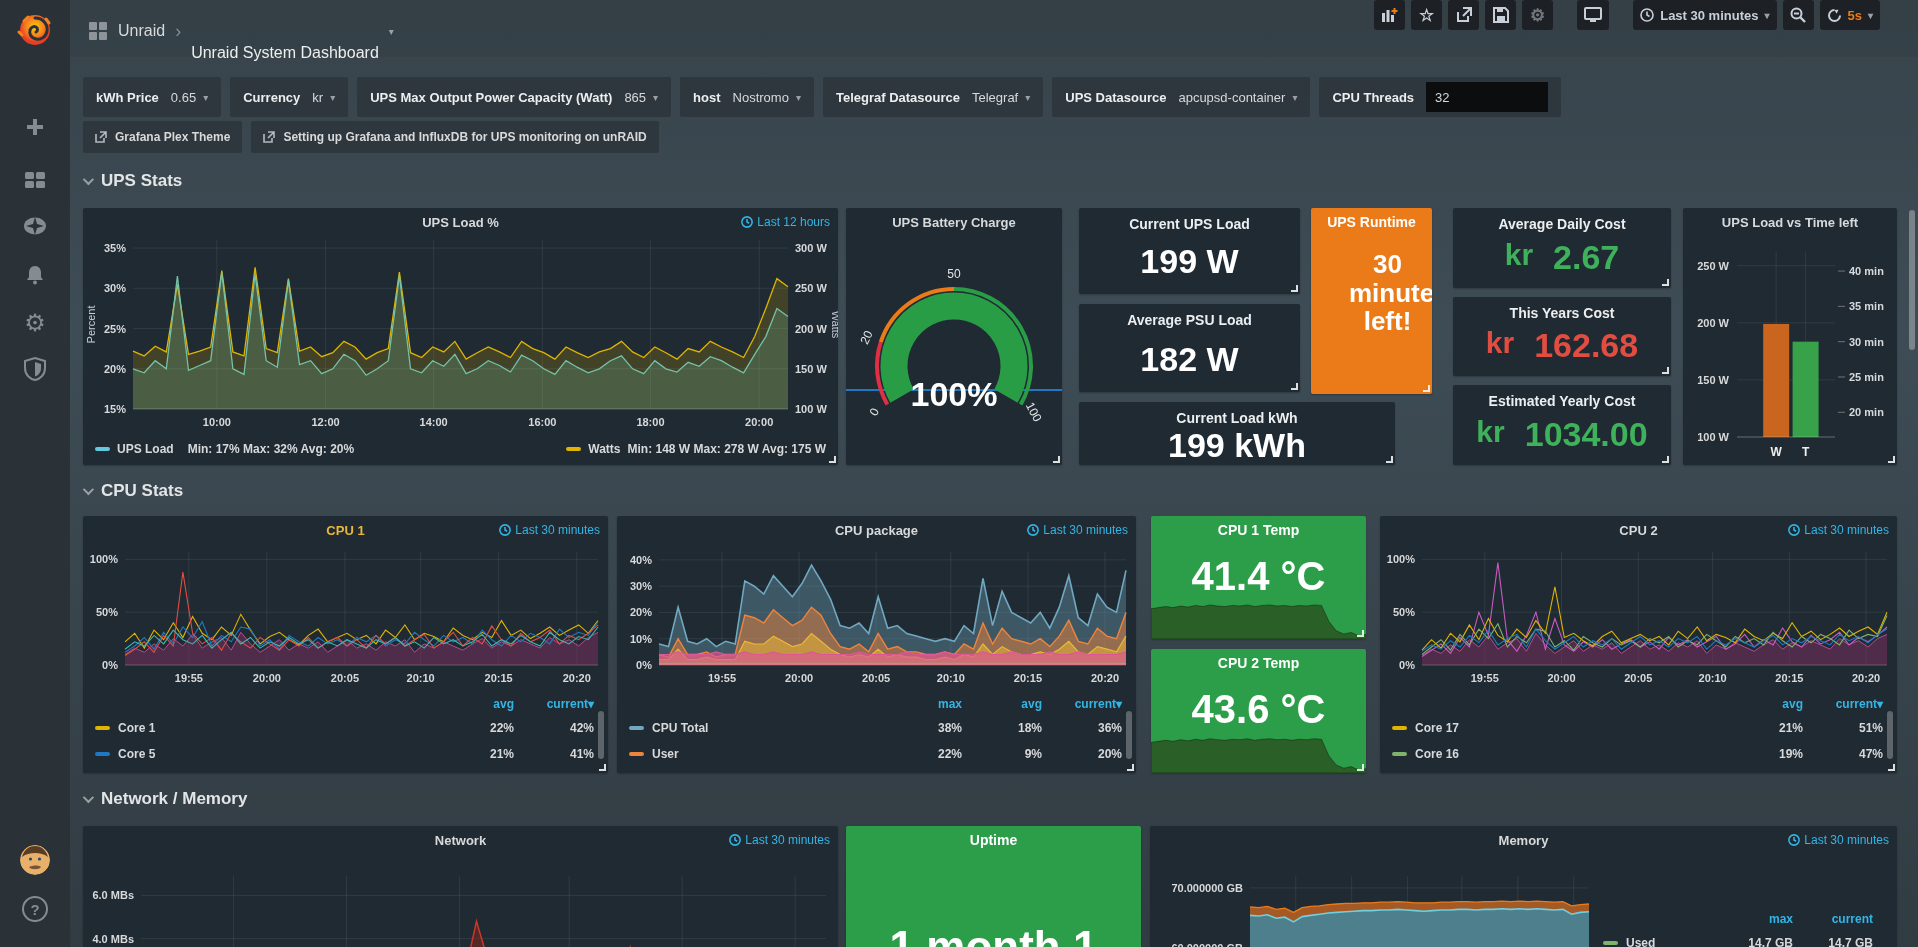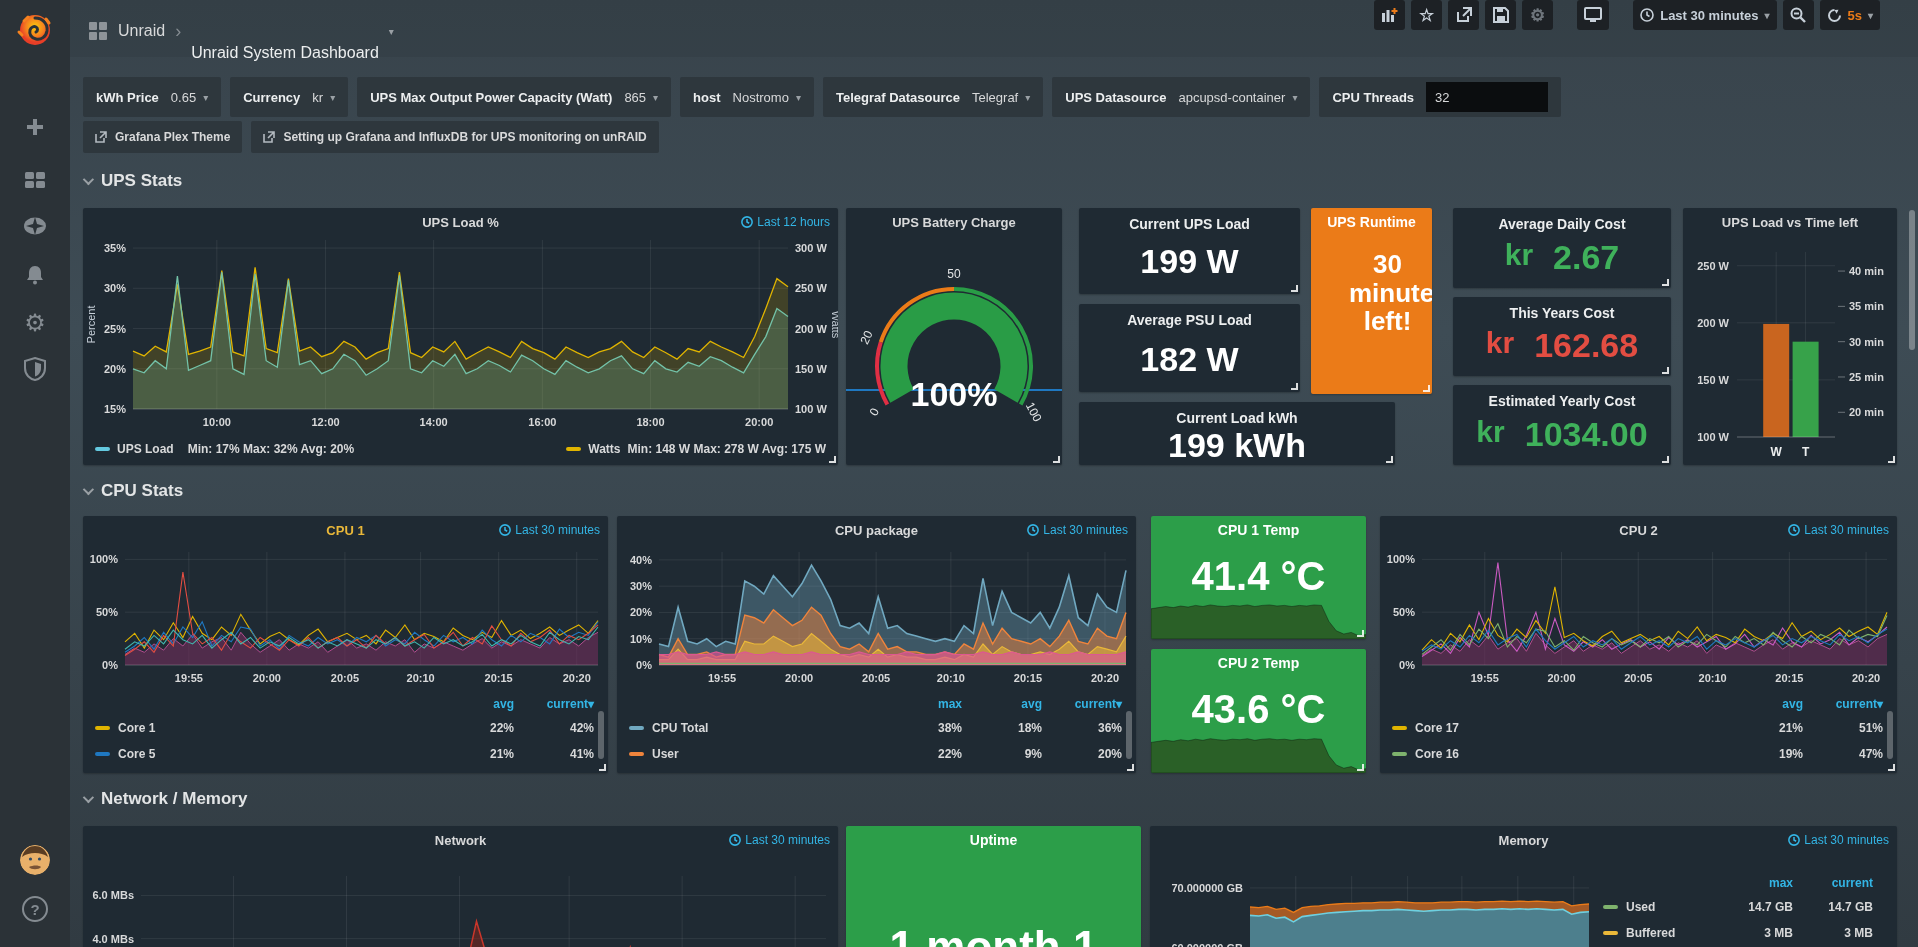--- a/index.html
+++ b/index.html
@@ -51,21 +51,21 @@
   .p-title { font-size: 13px; font-weight: 700; color: #d8d9da; cursor: pointer; white-space: nowrap; }
   .panel.green .p-title, .panel.orange .p-title { color: #ffffff; font-size: 14px; }
   .p-time { position: absolute; right: 8px; top: 7px; display: flex; align-items: center; gap: 4px; font-size: 12px; font-weight: 400; color: #33b5e5; cursor: pointer; }
   .chart { position: absolute; left: 0; right: 0; }
   .corner { position: absolute; right: 2px; bottom: 2px; width: 7px; height: 7px; border-right: 2px solid rgba(255,255,255,0.85); border-bottom: 2px solid rgba(255,255,255,0.85); }
   
   .legend-row { position: absolute; left: 0; right: 0; bottom: 0; height: 32px; display: flex; justify-content: space-between; align-items: center; padding: 0 12px; font-size: 12px; font-weight: 700; color: #d8d9da; }
   .li { display: flex; align-items: center; gap: 7px; }
   .sw { display: inline-block; width: 15px; height: 4px; border-radius: 2px; }
   .series-name { cursor: pointer; }
-  .legend-tbl { position: absolute; left: 12px; right: 14px; bottom: 6px; font-size: 12px; font-weight: 700; }
+  .legend-tbl { position: absolute; left: 12px; right: 14px; bottom: 6px; font-size: 12px; font-weight: 700; margin-top: 36px; }
   .lt-head { display: flex; justify-content: flex-end; height: 22px; align-items: center; color: #33b5e5; }
   .lt-row { display: flex; align-items: center; height: 26px; color: #d8d9da; }
   .lt-name { display: flex; align-items: center; gap: 8px; flex: 1; }
   .col { width: 80px; text-align: right; }
   .lt-scroll { position: absolute; width: 6px; border-radius: 3px; background: rgba(255,255,255,0.28); }
   
   .stat-title { text-align: center; font-size: 14px; font-weight: 700; color: #eceeef; padding-top: 8px; }
   .stat-value { position: absolute; left: 0; right: 0; text-align: center; font-size: 34px; font-weight: 700; color: #ffffff; }
   .cost-value { position: absolute; left: 0; right: 0; display: flex; justify-content: center; gap: 20px; font-weight: 700; }
   .cost-prefix { font-size: 30px; }

